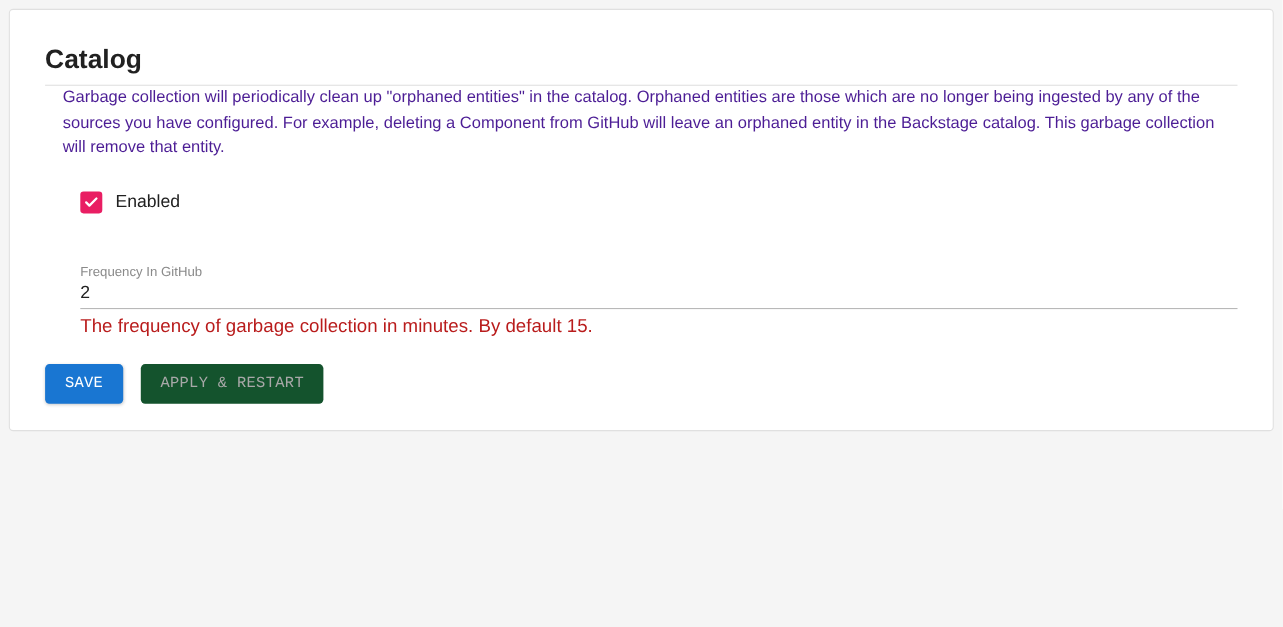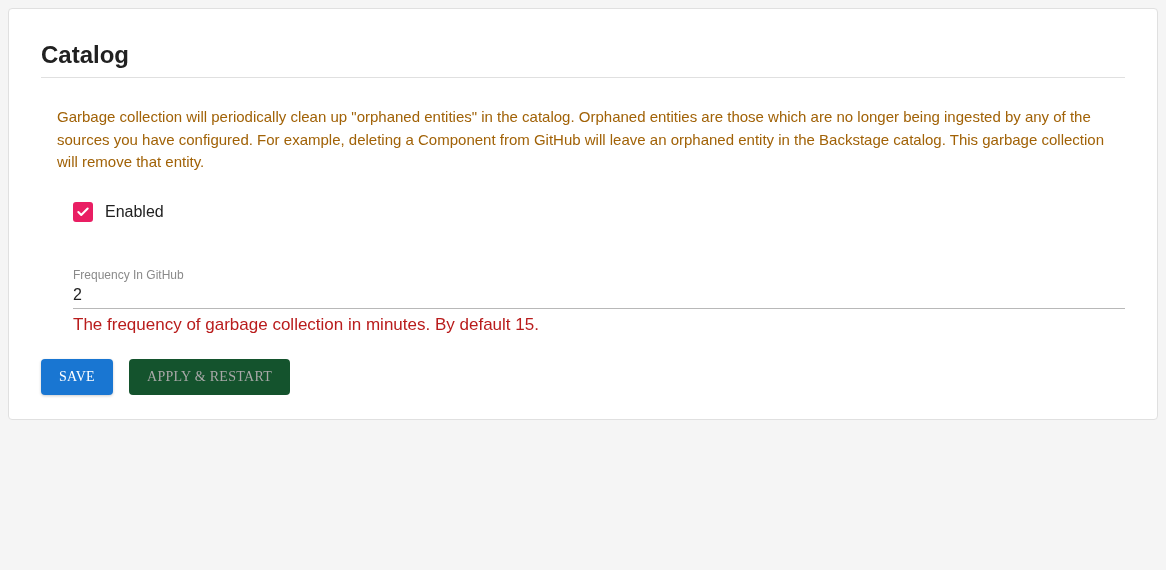--- a/index.html
+++ b/index.html
@@ -20,37 +20,36 @@
       border-radius: 4px;
       padding: 32px 32px 24px 32px;
       width: 1150px;
       margin: 0 auto;
     }
     .page-title {
       font-size: 24px;
       font-weight: 700;
       padding-bottom: 8px;
       border-bottom: 1px solid #e0e0e0;
-      margin-bottom: 28px;
     }
     .section {
       padding-left: 16px;
       padding-right: 0;
     }
     .section-title {
       font-size: 22px;
       font-weight: 700;
       padding-bottom: 6px;
       border-bottom: 1px solid #e0e0e0;
       margin-bottom: 16px;
     }
     .description {
       font-size: 15px;
       line-height: 1.5;
-      color: #a16207;
+      color: #4c1d95;
       margin-bottom: 28px;
     }
     .form-area {
       padding-left: 16px;
     }
     .checkbox-row {
       display: flex;
       align-items: center;
       gap: 12px;
       margin-bottom: 46px;
@@ -120,21 +119,21 @@
     }
     .btn {
       font-size: 14px;
       font-weight: 500;
       letter-spacing: 0.3px;
       padding: 10px 18px;
       border: none;
       border-radius: 4px;
       cursor: pointer;
       text-transform: uppercase;
-      font-family: Liberation Serif, serif;
+      font-family: Liberation Mono, monospace;
     }
     .btn-primary {
       background: #1976d2;
       color: #ffffff;
       box-shadow: 0 1px 3px rgba(0,0,0,0.2);
     }
     .btn-disabled {
       background: #14532d;
       color: #a8a8a8;
       cursor: default;

